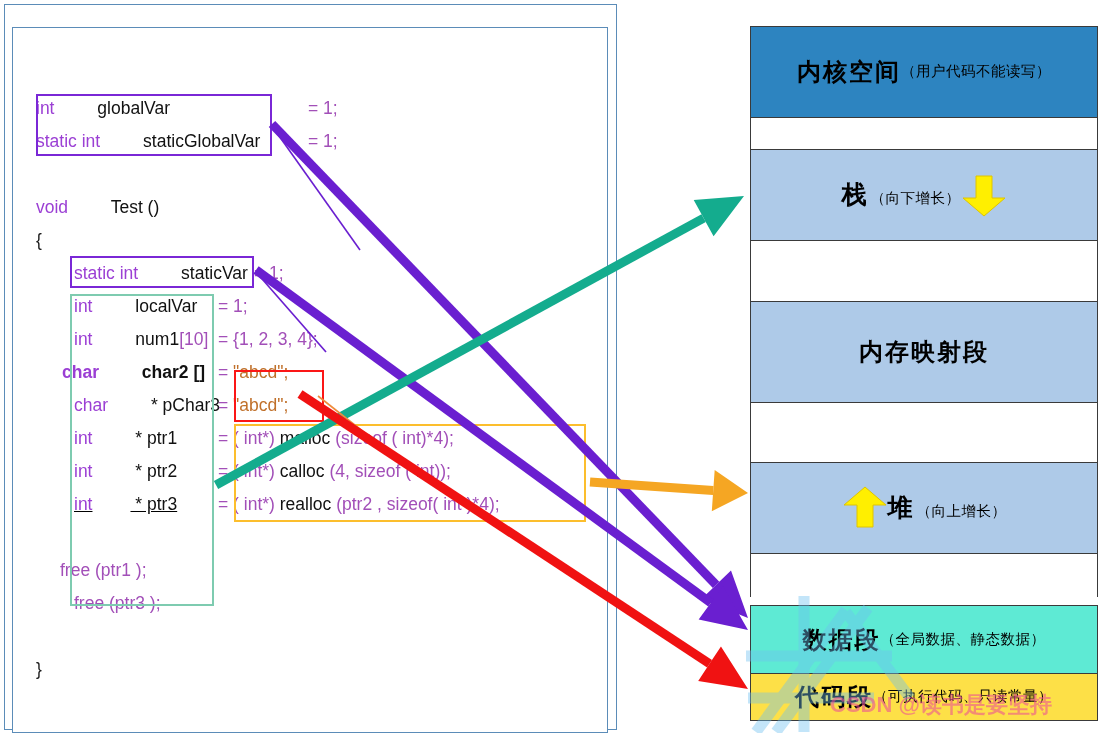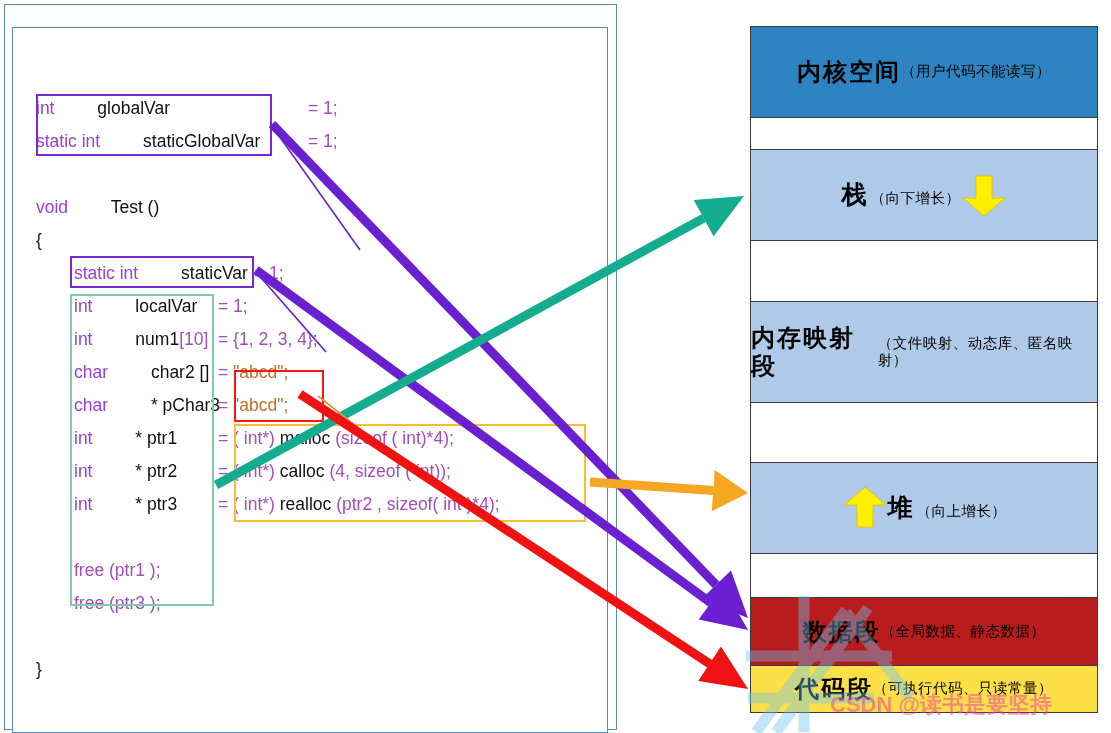--- a/index.html
+++ b/index.html
@@ -101,42 +101,42 @@
       </div>
       <div class="ln">
         <span class="col-a" style="left: 38px;"><span class="kw">int</span><span class="id"> localVar</span></span>
         <span class="col-b" style="left: 182px;"><span class="num">= 1;</span></span>
       </div>
       <div class="ln">
         <span class="col-a" style="left: 38px;"><span class="kw">int</span><span class="id"> num1</span><span class="op">[10]</span></span>
         <span class="col-b" style="left: 182px;"><span class="num">= {1, 2, 3, 4};</span></span>
       </div>
       <div class="ln">
-        <span class="col-a" style="left: 38px;"><span class="kw">char</span><span class="id"> char2 []</span></span>
+        <span class="col-a" style="left: 26px; font-weight: bold;"><span class="kw">char</span><span class="id"> char2 []</span></span>
         <span class="col-b" style="left: 182px;"><span class="num">= </span><span class="str">"abcd";</span></span>
       </div>
       <div class="ln">
         <span class="col-a" style="left: 38px;"><span class="kw">char</span><span class="id"> * pChar3</span></span>
         <span class="col-b" style="left: 182px;"><span class="num">= </span><span class="str">"abcd";</span></span>
       </div>
       <div class="ln">
         <span class="col-a" style="left: 38px;"><span class="kw">int</span><span class="id"> * ptr1</span></span>
         <span class="col-b" style="left: 182px;"><span class="num">= </span><span class="op">( int*)</span><span class="fn"> malloc </span><span class="op">(sizeof ( int)*4);</span></span>
       </div>
       <div class="ln">
         <span class="col-a" style="left: 38px;"><span class="kw">int</span><span class="id"> * ptr2</span></span>
         <span class="col-b" style="left: 182px;"><span class="num">= </span><span class="op">( int*)</span><span class="fn"> calloc </span><span class="op">(4, sizeof ( int));</span></span>
       </div>
       <div class="ln">
-        <span class="col-a" style="left: 38px;"><span class="kw">int</span><span class="id"> * ptr3</span></span>
+        <span class="col-a" style="left: 38px; text-decoration: underline;"><span class="kw">int</span><span class="id"> * ptr3</span></span>
         <span class="col-b" style="left: 182px;"><span class="num">= </span><span class="op">( int*)</span><span class="fn"> realloc </span><span class="op">(ptr2 , sizeof( int )*4);</span></span>
       </div>
       <div class="ln"></div>
       <div class="ln">
-        <span class="col-a" style="left: 38px;"><span class="op">free (ptr1 );</span></span>
+        <span class="col-a" style="left: 24px;"><span class="op">free (ptr1 );</span></span>
       </div>
       <div class="ln">
         <span class="col-a" style="left: 38px;"><span class="op">free (ptr3 );</span></span>
       </div>
       <div class="ln"></div>
       <div class="ln">
         <span class="col-a" style="left: 0px;"><span class="plain">}</span></span>
       </div>
     </div>
 
@@ -157,34 +157,33 @@
           <span class="t1">栈</span>
           <span class="t2">（向下增长）</span>
         </div>
         <svg width="46" height="42" viewBox="0 0 46 42" style="margin: 2px 0px 0px;">
           <path d="M15 1 H31 V23 H44 L23 41 L2 23 H15 Z" fill="#ffef00" stroke="#e0c400" stroke-width="1"></path>
         </svg>
       </div>
       <div class="seg" style="height: 61px; background: rgb(255, 255, 255);"></div>
       <div class="seg" style="height: 101px; background: rgb(174, 202, 232);">
         <div class="t1">内存映射段</div>
-        <div class="t2">（文件映射、动态库、匿名映射）</div>
       </div>
       <div class="seg" style="height: 60px; background: rgb(255, 255, 255);"></div>
       <div class="seg" style="height: 91px; background: rgb(174, 202, 232);">
         <svg width="46" height="42" viewBox="0 0 46 42" style="margin: 0px 0px 2px;">
           <path d="M23 1 L44 19 H31 V41 H15 V19 H2 Z" fill="#ffef00" stroke="#e0c400" stroke-width="1"></path>
         </svg>
         <div class="row">
           <span class="t1">堆</span>
           <span class="t2">（向上增长）</span>
         </div>
       </div>
       <div class="seg" style="height: 44px; background: rgb(255, 255, 255);"></div>
-      <div class="seg" style="height: 68px; background: #b91c1c;">
+      <div class="seg" style="height: 68px; background: #5eead4; margin-top: 8px;">
         <div class="t1">数据段</div>
         <div class="t2">（全局数据、静态数据）</div>
       </div>
       <div class="seg" style="height: 48px; background: #fde047;">
         <div class="t1">代码段</div>
         <div class="t2">（可执行代码、只读常量）</div>
       </div>
     </div>
 
   <svg class="wm" style="left:742px;top:586px;width:200px;height:147px" viewBox="0 0 200 147">

